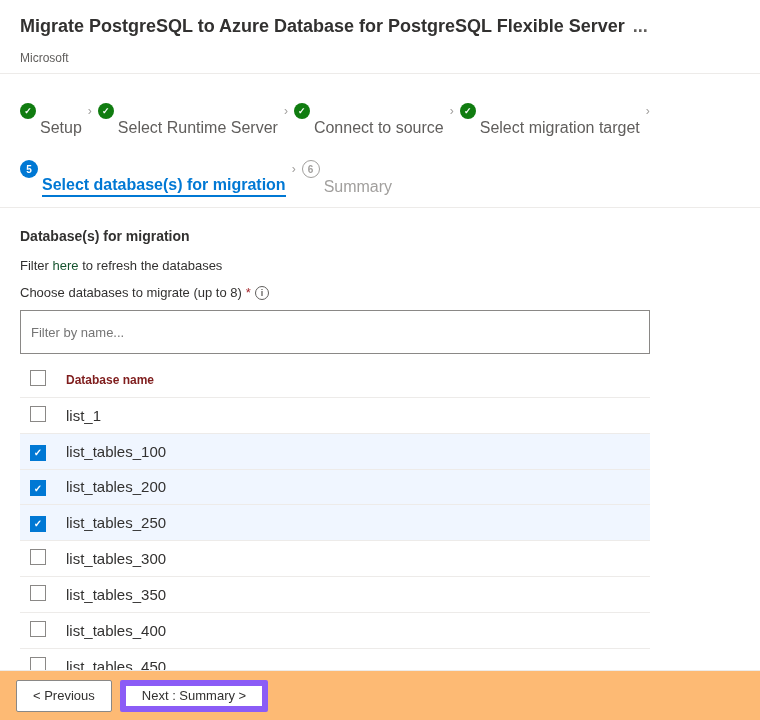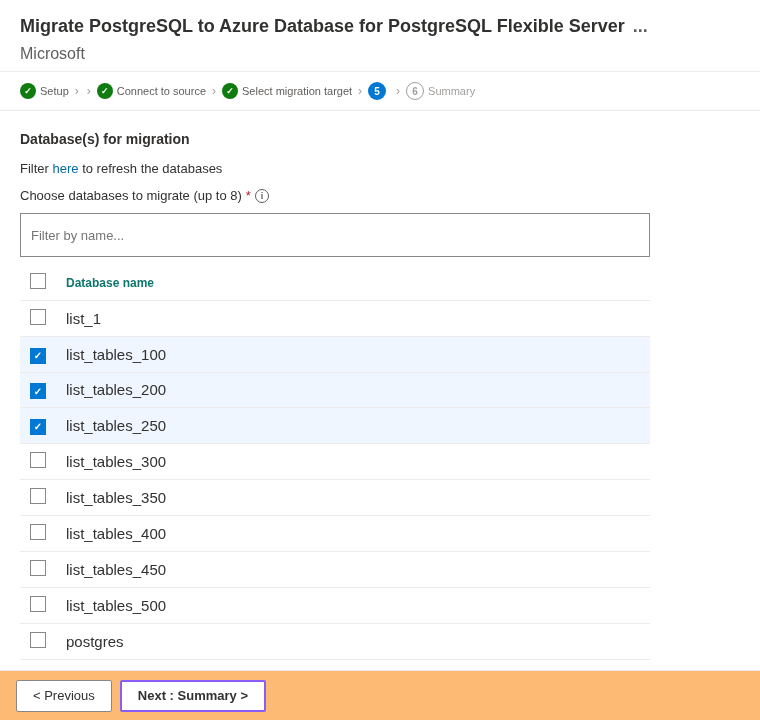--- a/index.html
+++ b/index.html
@@ -23,23 +23,23 @@
       display: flex;
       align-items: center;
       gap: 8px;
     }
     .header-title .ellipsis {
       font-size: 18px;
       color: #605e5c;
       cursor: pointer;
     }
     .header-subtitle {
-      font-size: 16px;
+      font-size: 12px;
       color: #605e5c;
-      margin-top: 8px;
+      margin-top: 14px;
     }
     .wizard-steps {
       display: flex;
       align-items: center;
       padding: 10px 20px;
       border-bottom: 1px solid #edebe9;
       flex-wrap: wrap;
       gap: 4px;
     }
     .step {
@@ -88,21 +88,22 @@
       display: inline-flex;
       align-items: center;
       justify-content: center;
       margin-right: 4px;
       flex-shrink: 0;
       color: #a19f9d;
       font-size: 10px;
       font-weight: 600;
     }
     .step-label {
-      font-size: 11px;
+      font-size: 16px;
+      margin-top: 35px;
     }
     .step-label.active {
       color: #0078d4;
       font-weight: 600;
       border-bottom: 2px solid #0078d4;
       padding-bottom: 1px;
     }
     .step-label.inactive {
       color: #a19f9d;
     }
@@ -117,21 +118,21 @@
     .section-title {
       font-size: 14px;
       font-weight: 600;
       margin-bottom: 14px;
     }
     .refresh-text {
       font-size: 13px;
       margin-bottom: 12px;
     }
     .refresh-text a {
-      color: #0369a1;
+      color: #14532d;
       text-decoration: none;
     }
     .choose-label {
       font-size: 13px;
       margin-bottom: 10px;
       display: flex;
       align-items: flex-end;
       gap: 4px;
     }
     .required {
@@ -163,21 +164,21 @@
     }
     .db-table {
       width: 100%;
       max-width: 630px;
       border-collapse: collapse;
     }
     .db-table th {
       text-align: left;
       font-size: 12px;
       font-weight: 600;
-      color: #0f766e;
+      color: #7f1d1d;
       padding: 8px 10px;
       border-bottom: 1px solid #edebe9;
     }
     .db-table td {
       padding: 8px 10px;
       font-size: 15px;
       border-bottom: 1px solid #edebe9;
       vertical-align: middle;
     }
     .db-table tr.selected {
@@ -229,23 +230,22 @@
       border-radius: 2px;
       font-family: 'Segoe UI', Arial, sans-serif;
     }
     .btn-outline {
       background: #fff;
       border: 1px solid #8a8886;
       color: #323130;
     }
     .btn-primary {
       background: #fff;
-      border: 2px solid #8b5cf6;
+      border: 6px solid #8b5cf6;
       color: #323130;
-      font-weight: bold;
     }
   </style>
 </head>
 <body>
 
 <div>
 
   <div class="header">
     <div class="header-title">
       <span>Migrate PostgreSQL to Azure Database for PostgreSQL Flexible Server</span>
@@ -255,36 +255,41 @@
   </div>
 
   <div class="wizard-steps">
 
     <div class="step">
       <span class="step-check"></span>
       <span class="step-label">Setup</span>
     </div>
     <span class="step-separator">›</span>
 
+    <div class="step">
+      <span class="step-check"></span>
+      <span class="step-label">Select Runtime Server</span>
+    </div>
     <span class="step-separator">›</span>
 
     <div class="step">
       <span class="step-check"></span>
       <span class="step-label">Connect to source</span>
     </div>
     <span class="step-separator">›</span>
 
     <div class="step">
       <span class="step-check"></span>
       <span class="step-label">Select migration target</span>
     </div>
     <span class="step-separator">›</span>
 
     <div class="step">
       <span class="step-number">5</span>
+      <span class="step-label active">Select database(s) for migration</span>
     </div>
     <span class="step-separator">›</span>
 
     <div class="step">
       <span class="step-number-inactive">6</span>
       <span class="step-label inactive">Summary</span>
     </div>
   </div>
 
   <div class="content">

